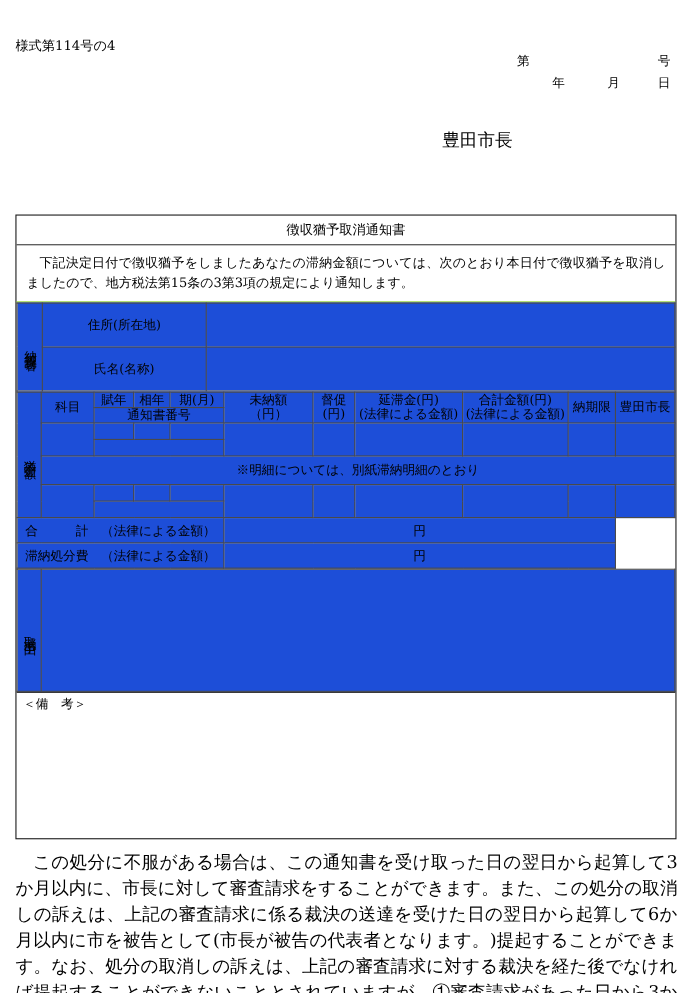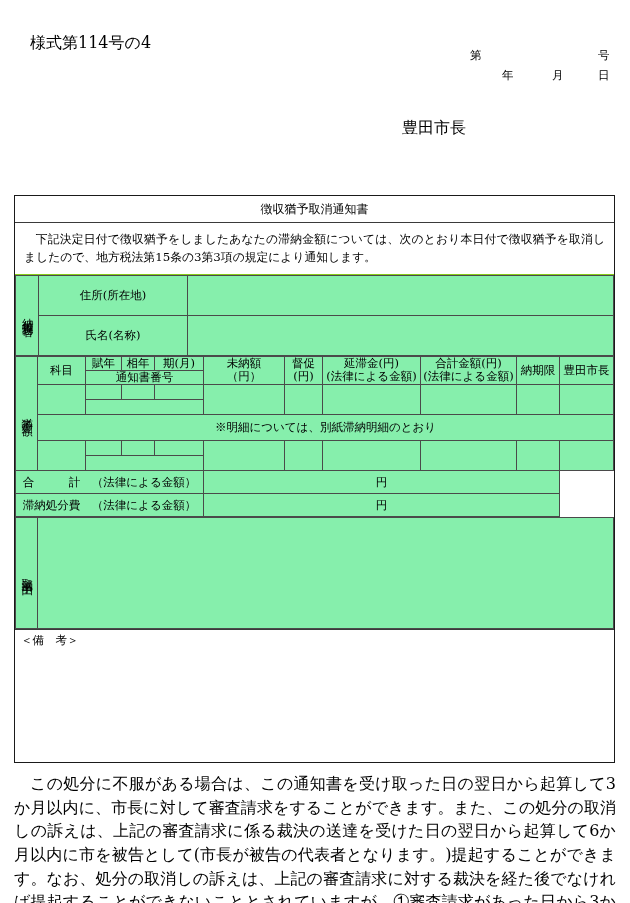--- a/index.html
+++ b/index.html
@@ -20,23 +20,22 @@
     width: 630px;
     height: 903px;
     box-sizing: border-box;
   }
 
   
   .form-no {
     position: absolute;
     left: 14px;
     top: 33px;
-    font-size: 16px;
+    font-size: 12px;
     letter-spacing: 0px;
-    margin-left: 16px;
   }
   .doc-number {
     position: absolute;
     left: 470px;
     top: 48px;
     font-size: 11.5px;
     width: 150px;
   }
   .doc-number .n-dai { position: absolute; left: 0px; top: 0; }
   .doc-number .n-gou { position: absolute; left: 128px; top: 0; }
@@ -94,21 +93,21 @@
     border-collapse: collapse;
     width: 100%;
     table-layout: fixed;
   }
   table.grid td {
     border: 1px solid #4a4a4a;
     font-size: 11.5px;
     padding: 0;
     vertical-align: middle;
     text-align: center;
-    background: #86efac;
+    background: #1d4ed8;
   }
   td.no-left { border-left: none; }
   td.no-right { border-right: none; }
   td.no-top { border-top: none; }
   td.no-bottom { border-bottom: none; }
 
   
   .vlabel {
     writing-mode: vertical-rl;
     text-orientation: upright;

